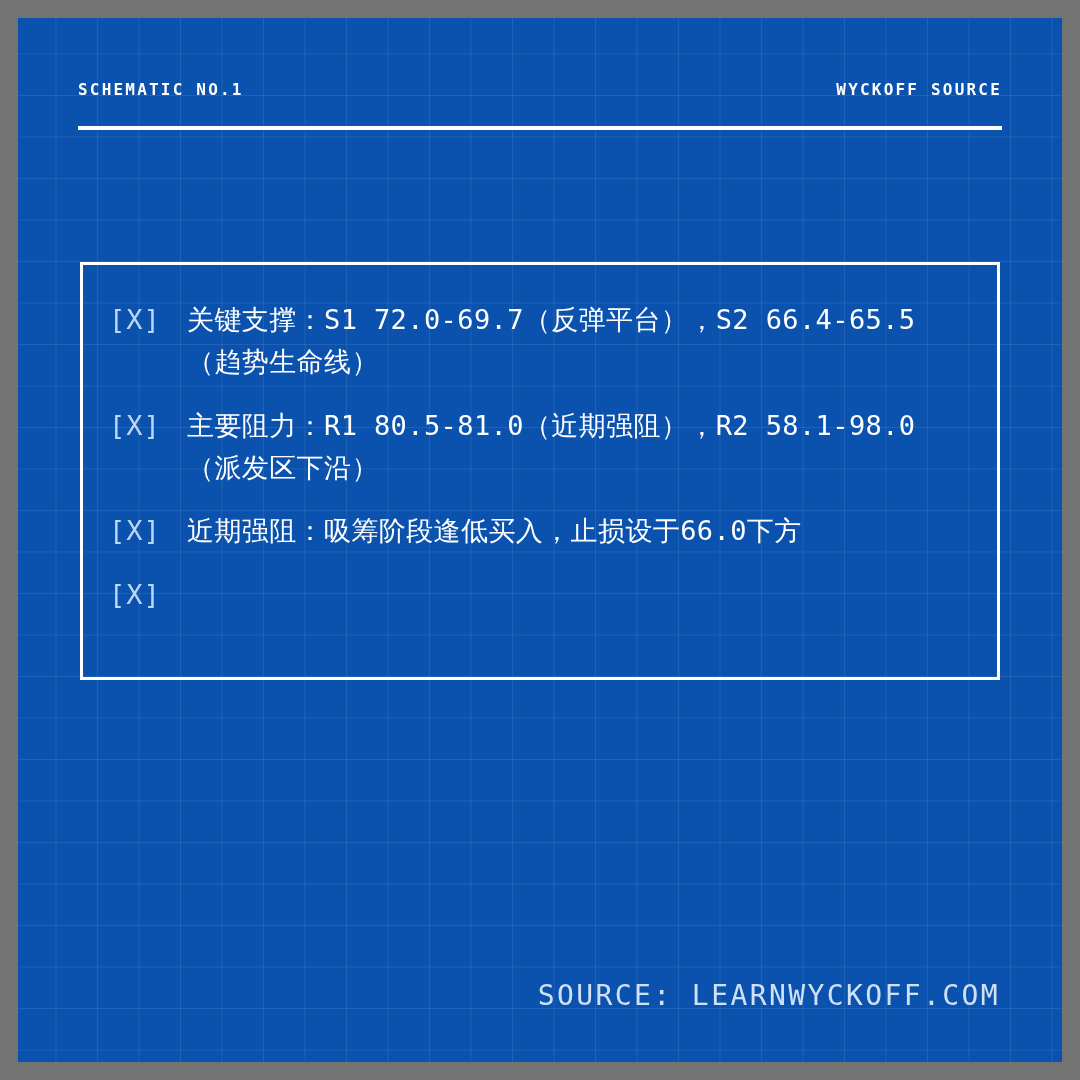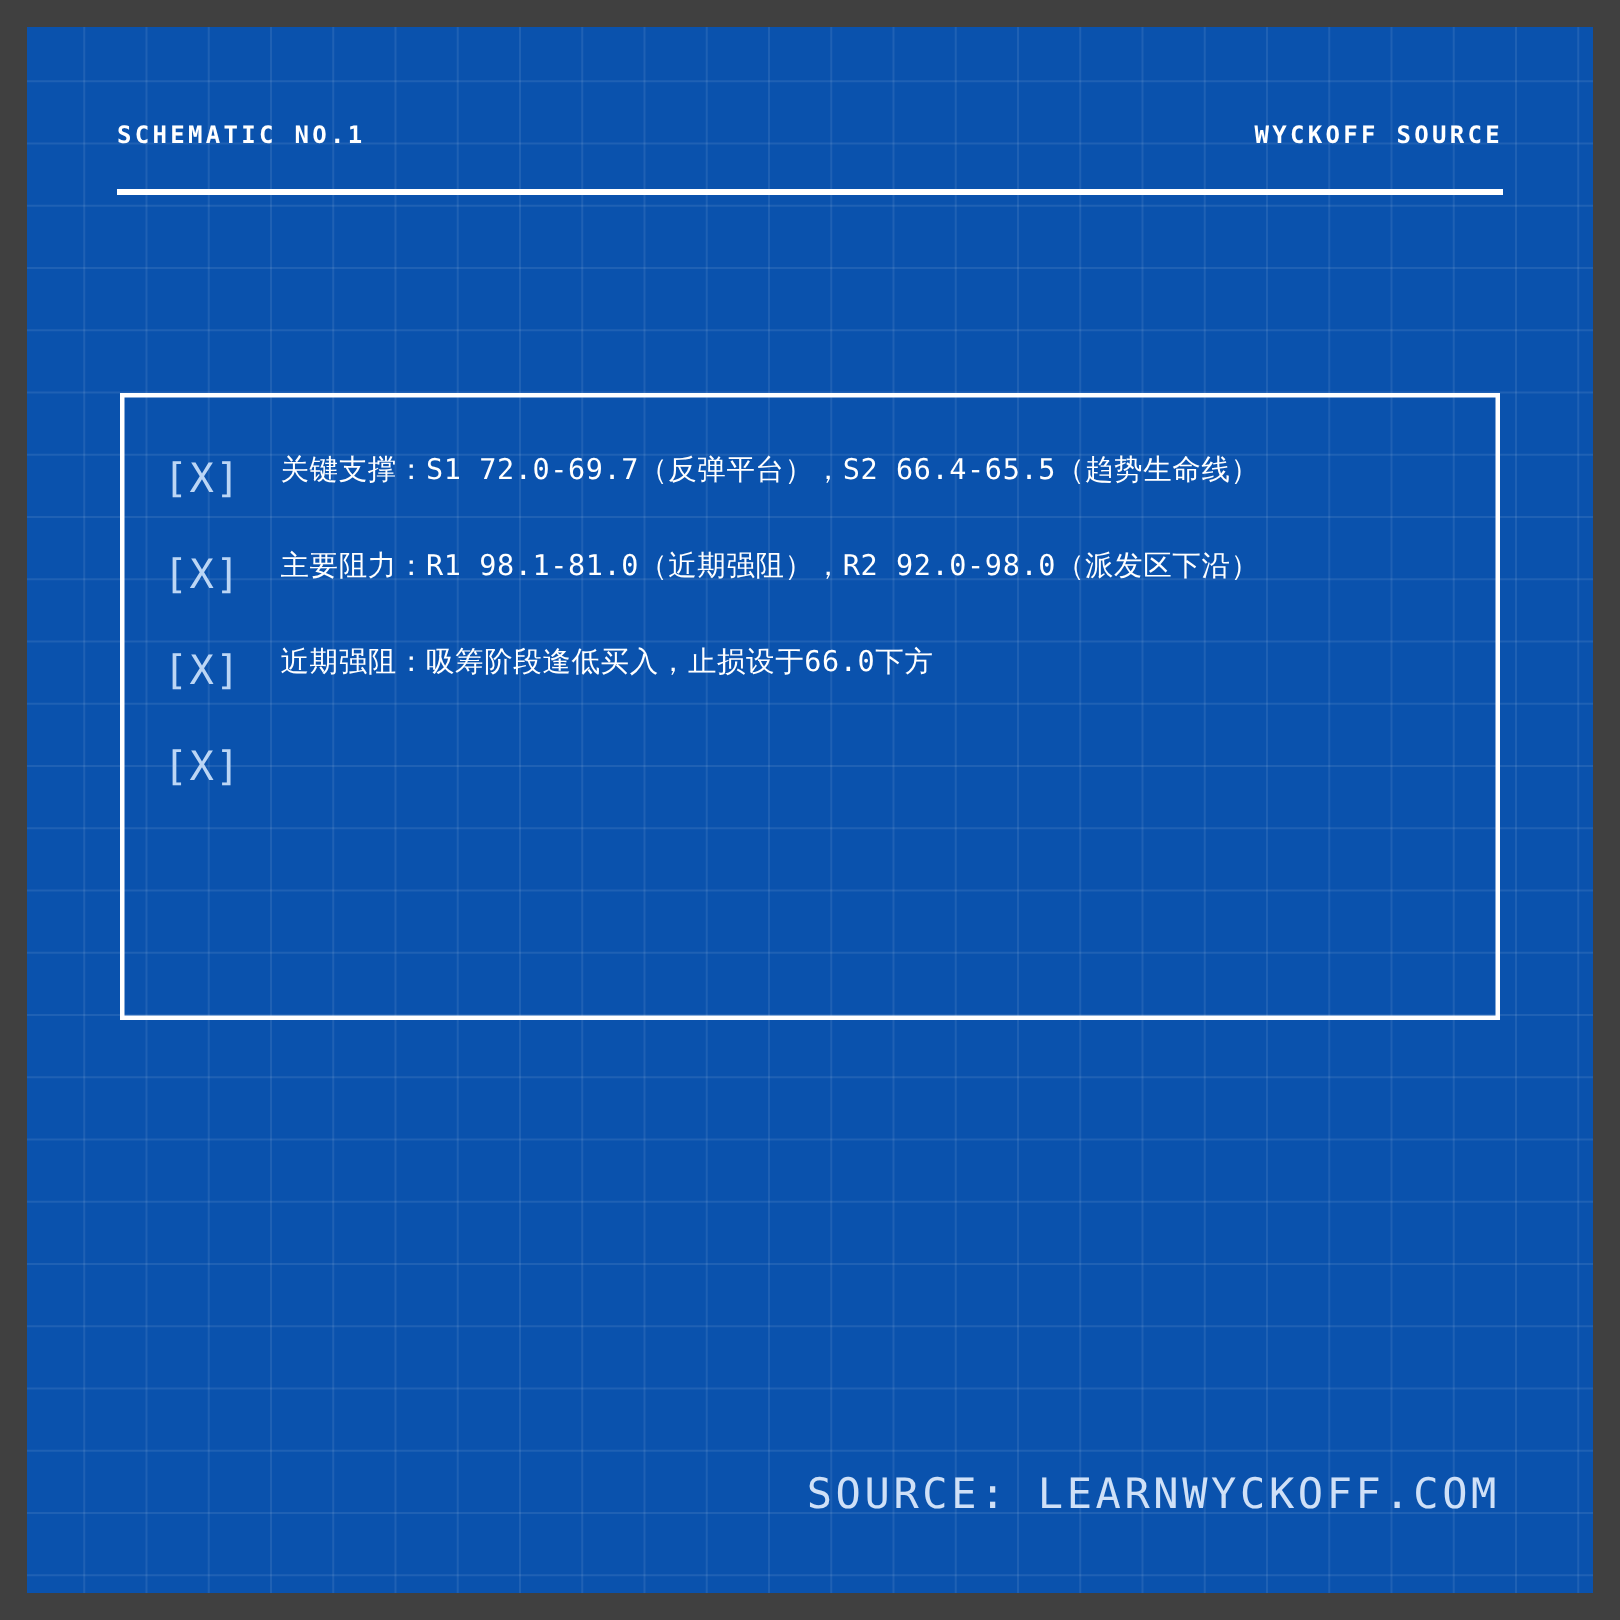--- a/index.html
+++ b/index.html
@@ -12,21 +12,21 @@
     width: 1080px;
     height: 1080px;
     overflow: hidden;
     font-family: "Liberation Sans", sans-serif;
   }
 
   #canvas {
     position: relative;
     width: 1080px;
     height: 1080px;
-    background: #404040;
+    background: #737373;
     box-sizing: border-box;
     padding: 18px;
   }
 
   
   #grid {
     position: absolute;
     inset: 18px;
     background-color: #0a52ad;
     background-image:
@@ -101,21 +101,21 @@
     font-family: "DejaVu Sans Mono", "Liberation Mono", monospace;
     font-size: 27px;
     color: #bcd6f5;
     line-height: 1.55;
     flex: 0 0 auto;
     width: 78px;
     letter-spacing: 1px;
   }
   .btext {
     font-family: "DejaVu Sans Mono", "Liberation Mono", monospace;
-    font-size: 19px;
+    font-size: 27px;
     line-height: 1.55;
     color: #ffffff;
     letter-spacing: 0.4px;
   }
 
   
   .source {
     position: absolute;
     bottom: 50px;
     right: 62px;
@@ -143,21 +143,21 @@
 
     <div class="box">
 
       <div class="bullet">
         <span class="marker">[X]</span>
         <span class="btext">关键支撑：S1 72.0-69.7（反弹平台），S2 66.4-65.5（趋势生命线）</span>
       </div>
 
       <div class="bullet">
         <span class="marker">[X]</span>
-        <span class="btext">主要阻力：R1 98.1-81.0（近期强阻），R2 92.0-98.0（派发区下沿）</span>
+        <span class="btext">主要阻力：R1 80.5-81.0（近期强阻），R2 58.1-98.0（派发区下沿）</span>
       </div>
 
       <div class="bullet">
         <span class="marker">[X]</span>
         <span class="btext">近期强阻：吸筹阶段逢低买入，止损设于66.0下方</span>
       </div>
 
       <div class="bullet">
         <span class="marker">[X]</span>
       </div>

